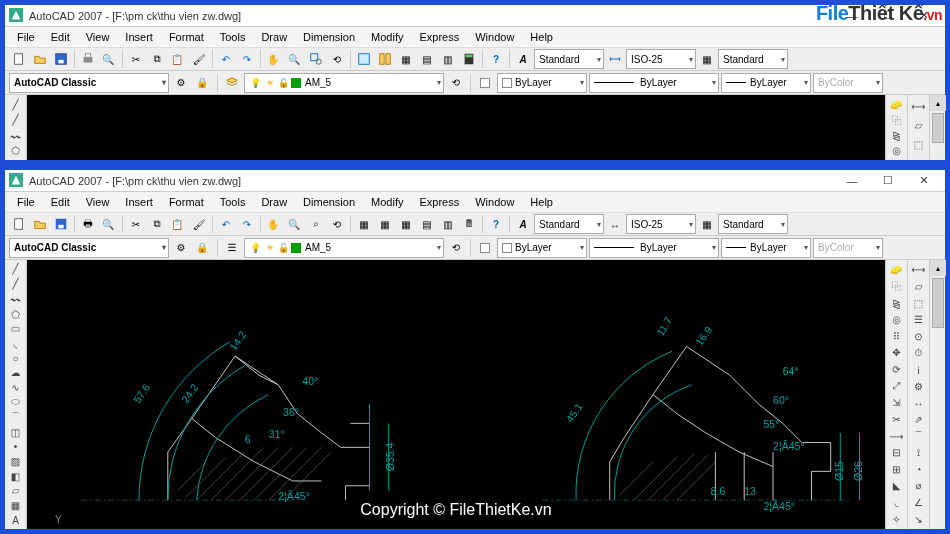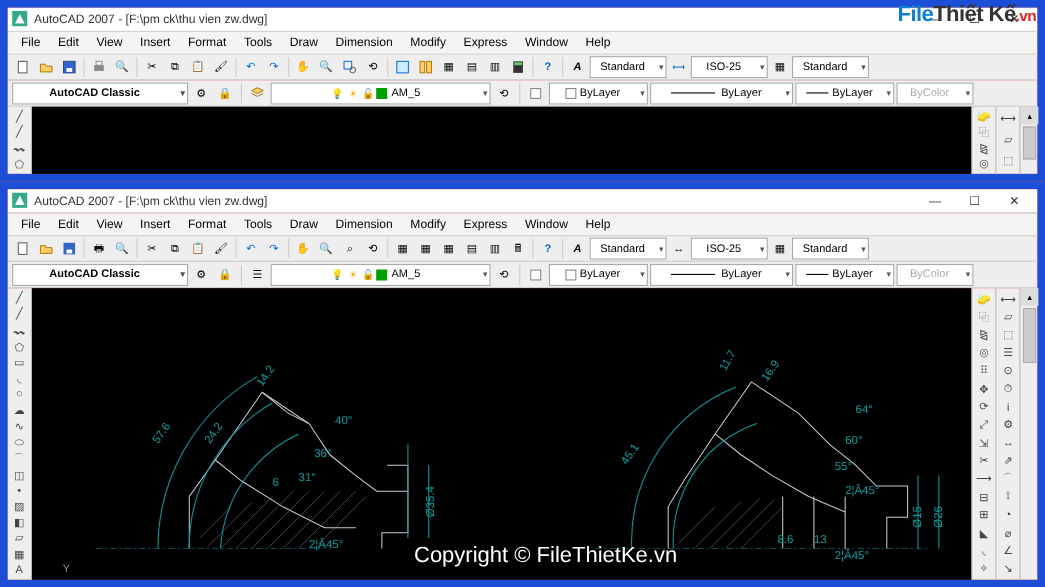--- a/index.html
+++ b/index.html
@@ -1,35 +1,35 @@
 <!DOCTYPE html>
 <html><head>
 <meta charset="utf-8">
 <style>
 * { margin: 0; padding: 0; box-sizing: border-box; font-family: "Segoe UI", Tahoma, sans-serif; }
 html, body { width: 950px; height: 534px; overflow: hidden; background: #fff; }
 
-.window { position: relative; width: 950px; background: #b91c1c; border: 7px solid #1d4ed8; }
+.window { position: relative; width: 950px; background: #0f766e; border: 5px solid #1d4ed8; }
 .w1 { height: 165px; }
 .w2 { height: 369px; }
 
 .titlebar { display: flex; align-items: center; height: 22px; background: #fff; border-bottom: 1px solid #ccc; padding: 0 4px; font-size: 11px; }
 .titlebar .icon { width: 16px; height: 16px; margin-right: 4px; display: inline-flex; }
 .titlebar .title { flex: 1; color: #333; }
 .titlebar .winbtns { display: flex; gap: 2px; }
 .titlebar .winbtn { width: 34px; height: 20px; display: flex; align-items: center; justify-content: center; color: #333; font-size: 11px; }
 
 .menubar { display: flex; align-items: center; height: 20px; background: #f4f4f4; padding: 0 6px; gap: 4px; font-size: 11px; }
 .menubar .menuitem { padding: 2px 6px; cursor: default; }
 
 .toolbar { display: flex; align-items: center; height: 24px; background: #eee; border-top: 1px solid #ddd; border-bottom: 1px solid #ccc; padding: 0 4px; gap: 1px; }
 .tbtn { width: 20px; height: 20px; display: flex; align-items: center; justify-content: center; border: 1px solid transparent; font-size: 10px; }
 .sep { width: 1px; height: 18px; background: #ccc; margin: 0 2px; }
 
-.dropdown { height: 20px; border: 1px solid #aaa; background: #fff; font-size: 10px; padding: 0 14px 0 4px; position: relative; display: inline-flex; align-items: center; justify-content: center; }
+.dropdown { height: 20px; border: 1px solid #aaa; background: #fff; font-size: 10px; padding: 0 14px 0 4px; position: relative; display: inline-flex; align-items: center; }
 .dropdown::after { content: "▾"; position: absolute; right: 2px; font-size: 8px; color: #555; }
 .d-sm { width: 70px; }
 .d-md { width: 90px; }
 .d-lg { width: 160px; font-weight: bold; }
 .lyrrow { display: flex; align-items: center; gap: 0; }
 .lyrico { width: 14px; height: 14px; display: inline-flex; align-items: center; justify-content: center; font-size: 9px; }
 .sw { width:10px; height:10px; display:inline-block; }
 
 .row2 { display: flex; align-items: center; height: 24px; background: #eee; border-bottom: 1px solid #ccc; padding: 0 4px; gap: 2px; }
 
@@ -42,21 +42,21 @@
 .scrollbar-v { width: 16px; background: #eee; border-left: 1px solid #ccc; position: relative; }
 .scrollbar-v .thumb { position: absolute; left: 2px; width: 12px; background: #ccc; border: 1px solid #aaa; }
 .sbtn { width: 16px; height: 16px; display: flex; align-items: center; justify-content: center; font-size: 8px; background: #ddd; }
 
 .dim-text { font: 11px "Arial"; fill: #00a0a0; }
 .dim-line { stroke: #00a0a0; stroke-width: 1; }
 .part-line { stroke: #ccc; stroke-width: 1; fill: none; }
 .hatch { stroke: #888; stroke-width: 0.5; }
 .center-line { stroke: #00a0a0; stroke-width: 0.5; stroke-dasharray: 6 3 2 3; }
 
-.watermark { position: absolute; bottom: 10px; left: 50%; transform: translateX(-50%); color: #fff; font-size: 20px; font-weight: 500; text-shadow: 0 0 4px #000; pointer-events: none; margin-left: 40px; }
+.watermark { position: absolute; bottom: 10px; left: 50%; transform: translateX(-50%); color: #fff; font-size: 16px; font-weight: 500; text-shadow: 0 0 4px #000; pointer-events: none; }
 .logo-ftk { position: absolute; top: 2px; right: 8px; font-weight: bold; font-size: 20px; letter-spacing: -0.5px; z-index: 50; }
 .logo-ftk .f { color: #0a7fd6; } .logo-ftk .t { color: #333; } .logo-ftk .vn { color: #d22; font-size: 14px; }
 
 svg.iconsvg { width: 14px; height: 14px; }
 .axis-y { position:absolute; left:28px; bottom:4px; color:#888; font-size:10px; }
 </style>
 </head>
 <body>
 
 <div class="logo-ftk">

